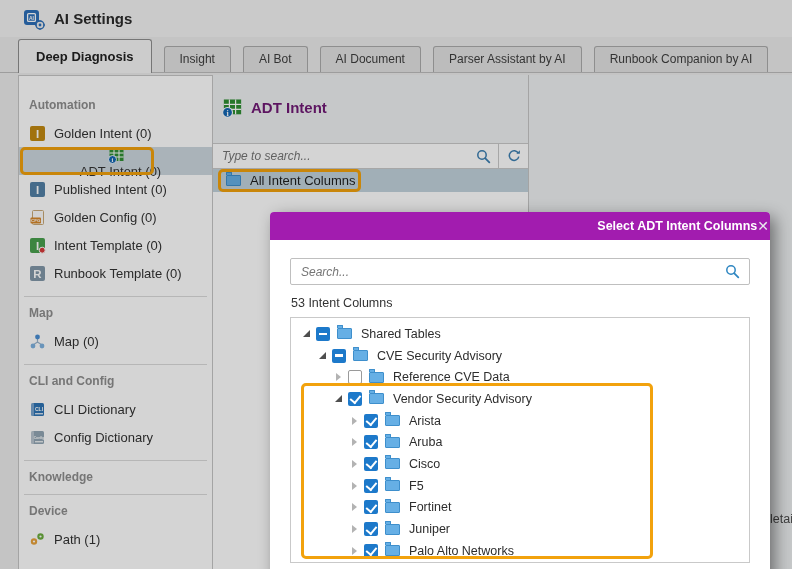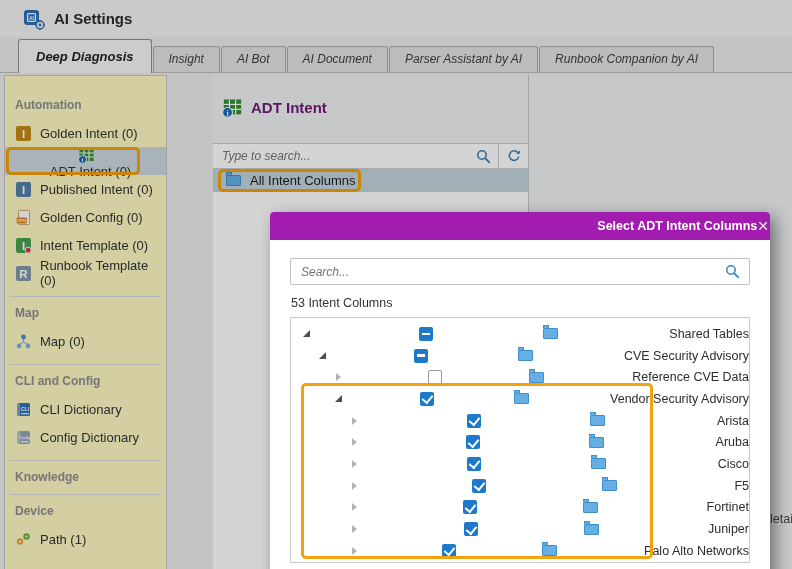--- a/index.html
+++ b/index.html
@@ -9,27 +9,27 @@
   
   .app-header{position:absolute;top:0;left:0;right:0;height:37px;background:#F3F3F3;
               display:flex;align-items:center;padding-left:23px;box-sizing:border-box;}
   .app-icon{width:22px;height:22px;margin-right:9px;flex:none;}
   .app-title{font-size:15px;font-weight:bold;color:#2B2B2B;}
 
   
   .tab-bar{position:absolute;top:37px;left:0;right:0;height:36px;padding-left:18px;
            display:flex;align-items:flex-end;box-sizing:border-box;border-bottom:1px solid #BDBDBD;}
   .tab{box-sizing:border-box;border:1px solid #ABABAB;border-bottom:none;background:#E3E3E3;
-       color:#3E3E3E;font-size:12px;height:26px;line-height:25px;padding:0 15px;margin-right:1px;
-       border-radius:3px 3px 0 0;white-space:nowrap;cursor:pointer;font-style:italic;}
+       color:#3E3E3E;font-size:12px;height:26px;line-height:25px;padding:0 15px;margin-right:12px;
+       border-radius:3px 3px 0 0;white-space:nowrap;cursor:pointer;}
   .tab.active{height:34px;line-height:33px;background:#F6F6F6;border-color:#8E8E8E;
        font-weight:bold;font-size:13px;color:#222;padding:0 17px;margin-bottom:-1px;}
 
   
-  .sidebar{position:absolute;top:75px;left:4px;width:163px;bottom:0;background:#fef9c3;
+  .sidebar{position:absolute;top:75px;left:18px;width:195px;bottom:0;background:#ffffff;
            border:1px solid #C6C6C6;border-bottom:none;box-sizing:border-box;padding-top:22px;overflow:hidden;}
   .side-title{margin:0 0 6px;padding-left:10px;font-size:12px;line-height:15px;font-weight:bold;color:#8E8E8E;}
   .side-item{position:relative;height:28px;display:flex;align-items:center;padding-left:10px;
              font-size:13px;color:#333;cursor:pointer;box-sizing:border-box;}
   .side-item.selected{background:#CDD8DF;flex-direction:column;}
   .side-item .ic{width:17px;height:17px;margin-right:8px;flex:none;}
   .side-divider{height:1px;background:#DBDBDB;margin:9px 5px;}
 
   
   .hl{position:absolute;border:3px solid #F2A20D;border-radius:5px;box-sizing:border-box;
@@ -72,21 +72,21 @@
   .modal-close{color:#E8EBED;font-size:14px;line-height:14px;cursor:pointer;}
   .modal-body{position:relative;height:352px;}
   .modal-search{position:absolute;left:20px;right:20px;top:18px;height:27px;border:1px solid #BFBFBF;
          border-radius:2px;display:flex;align-items:center;box-sizing:border-box;background:#fff;}
   .modal-search input{flex:1;border:none;outline:none;font-style:italic;font-size:12px;color:#a16207;
          padding-left:10px;background:transparent;font-family:"Liberation Sans",sans-serif;}
   .modal-search .mag{margin-right:9px;display:flex;cursor:pointer;}
   .count{position:absolute;left:21px;top:56px;font-size:12.5px;color:#333;}
   .tree-box{position:absolute;left:20px;right:20px;top:77px;height:246px;border:1px solid #C9C9C9;
          box-sizing:border-box;padding-top:5px;overflow:hidden;background:#fff;}
-  .tree-row{height:21.7px;display:flex;align-items:center;font-size:12.5px;color:#2D2D2D;cursor:pointer;justify-content:space-between;}
+  .tree-row{height:21.7px;display:flex;align-items:center;font-size:12.5px;color:#2D2D2D;cursor:pointer;}
   .tree-row .lbl{margin-left:2px;}
   .tw{width:15px;flex:none;display:flex;justify-content:center;align-items:center;}
   .tw-exp{width:0;height:0;border-left:7px solid transparent;border-bottom:7px solid #4E4E4E;}
   .tw-col{width:0;height:0;border-top:4px solid transparent;border-bottom:4px solid transparent;border-left:5px solid #B3B3B3;}
   .cb{width:14px;height:14px;border-radius:2px;margin:0 7px 0 2px;flex:none;position:relative;box-sizing:border-box;cursor:pointer;}
   .cb-unchecked{background:#fff;border:1px solid #9A9A9A;}
   .cb-checked,.cb-indeterminate{background:#1D79CA;}
   .cb-checked::after{content:"";position:absolute;left:4px;top:1.5px;width:4.5px;height:8px;
        border:solid #fff;border-width:0 2px 2px 0;transform:rotate(40deg);}
   .cb-indeterminate::after{content:"";position:absolute;left:3px;top:5.8px;width:8px;height:2.6px;background:#fff;}

